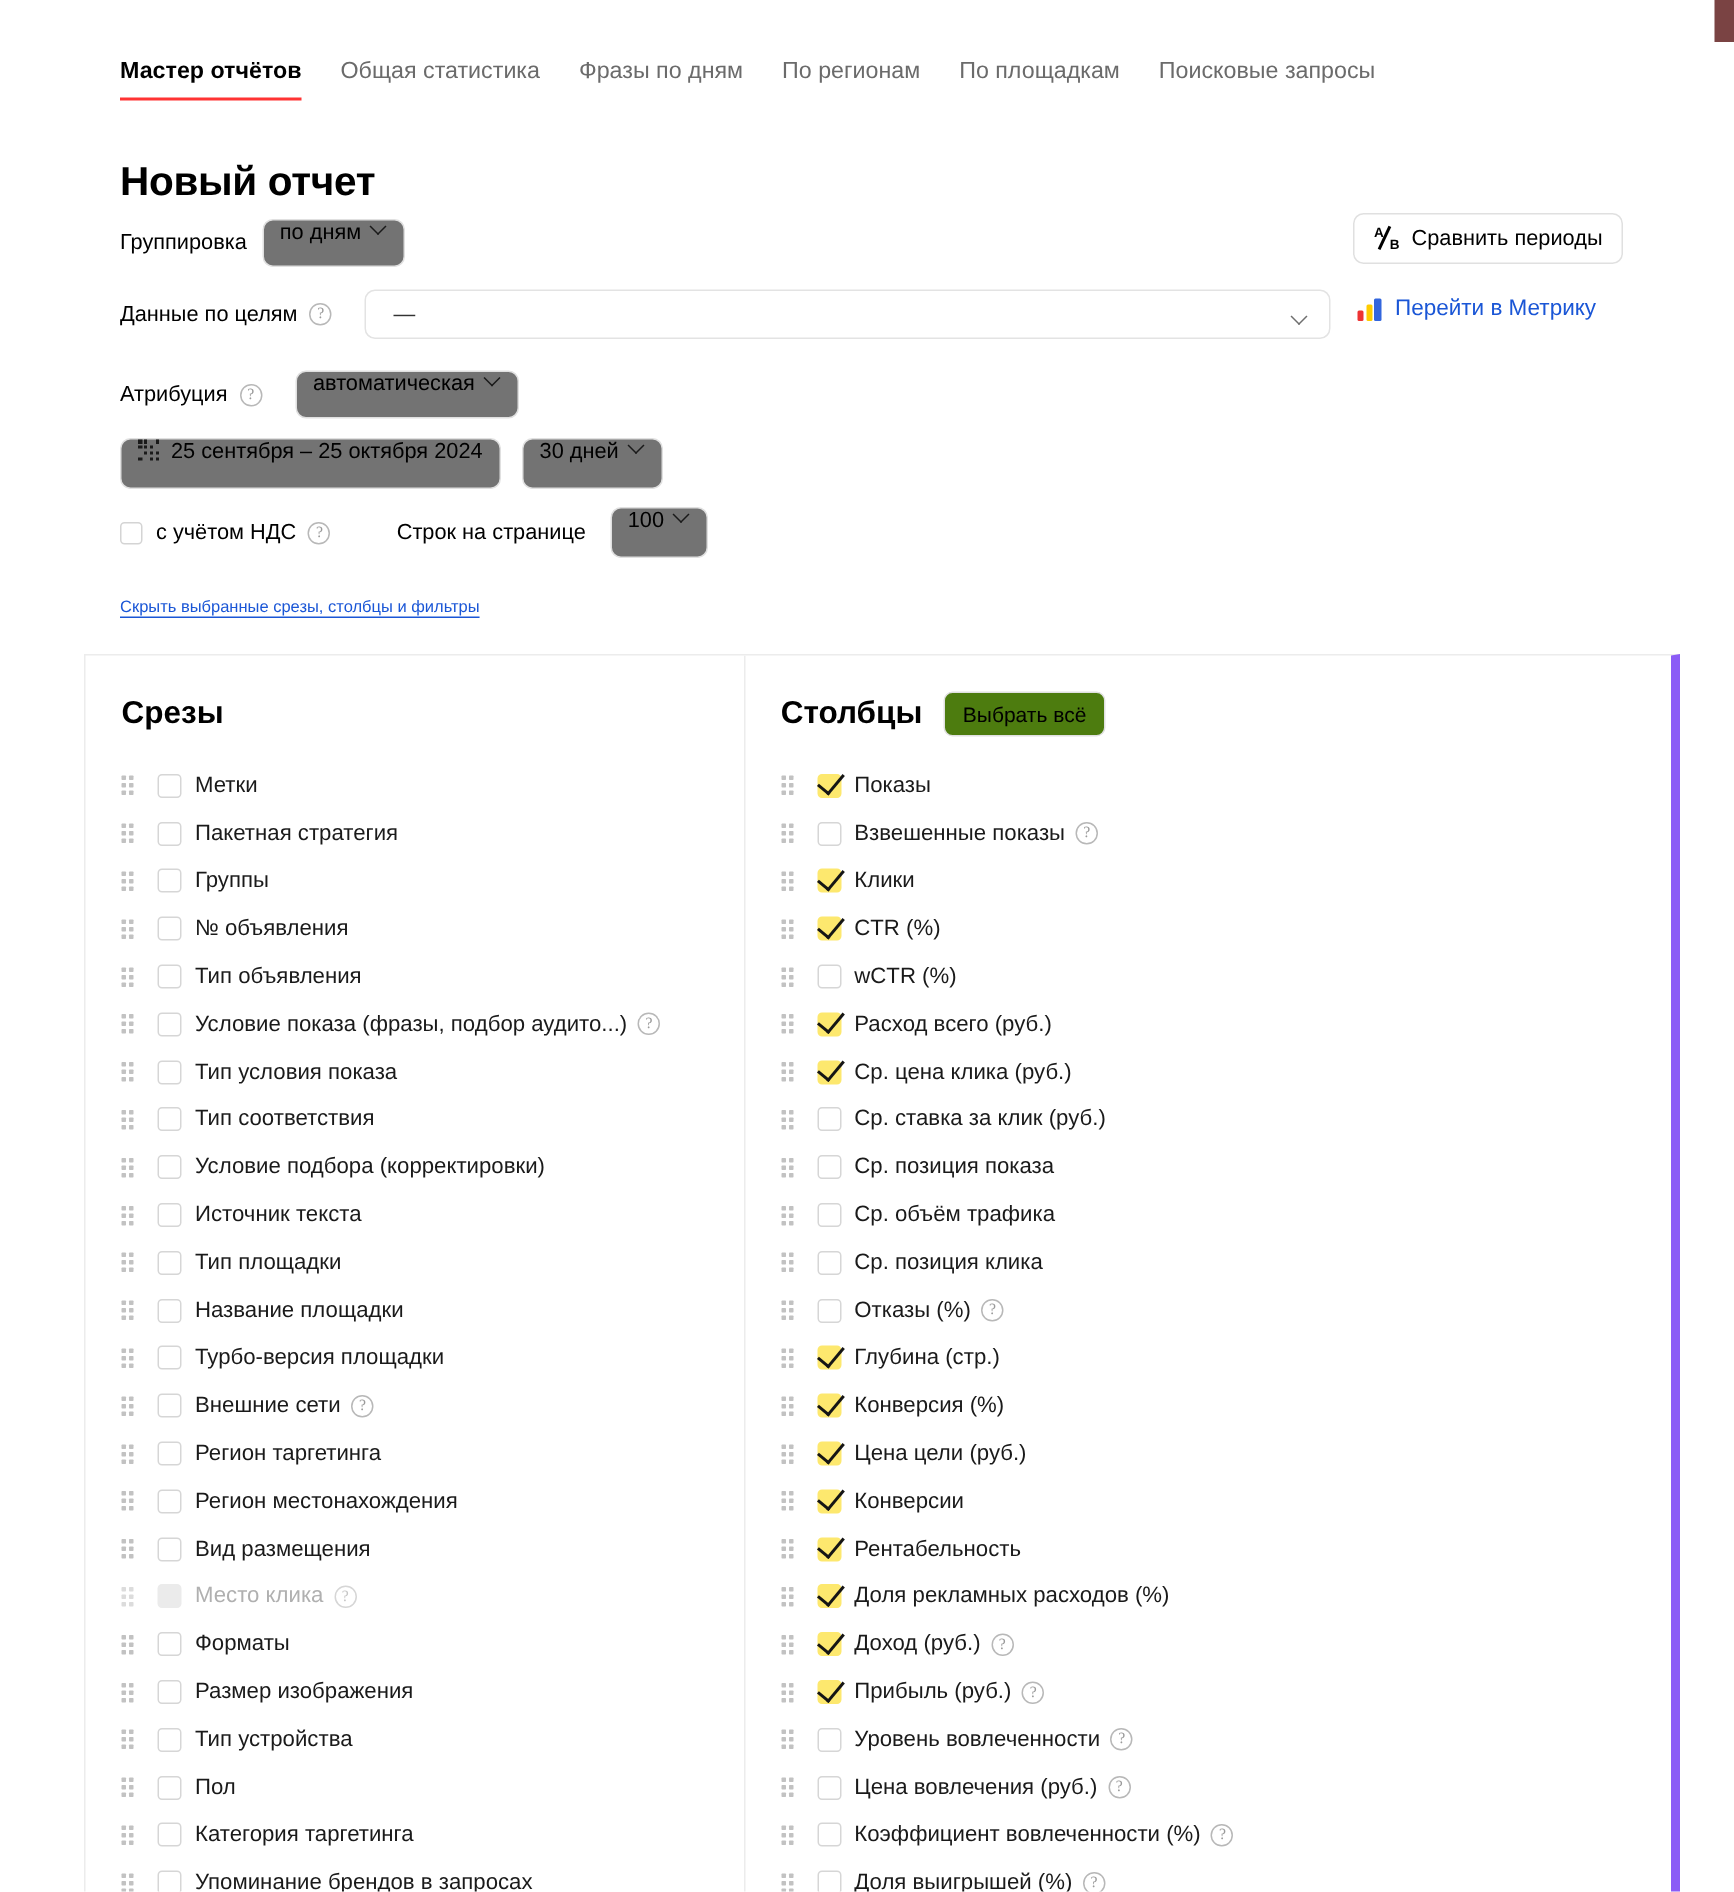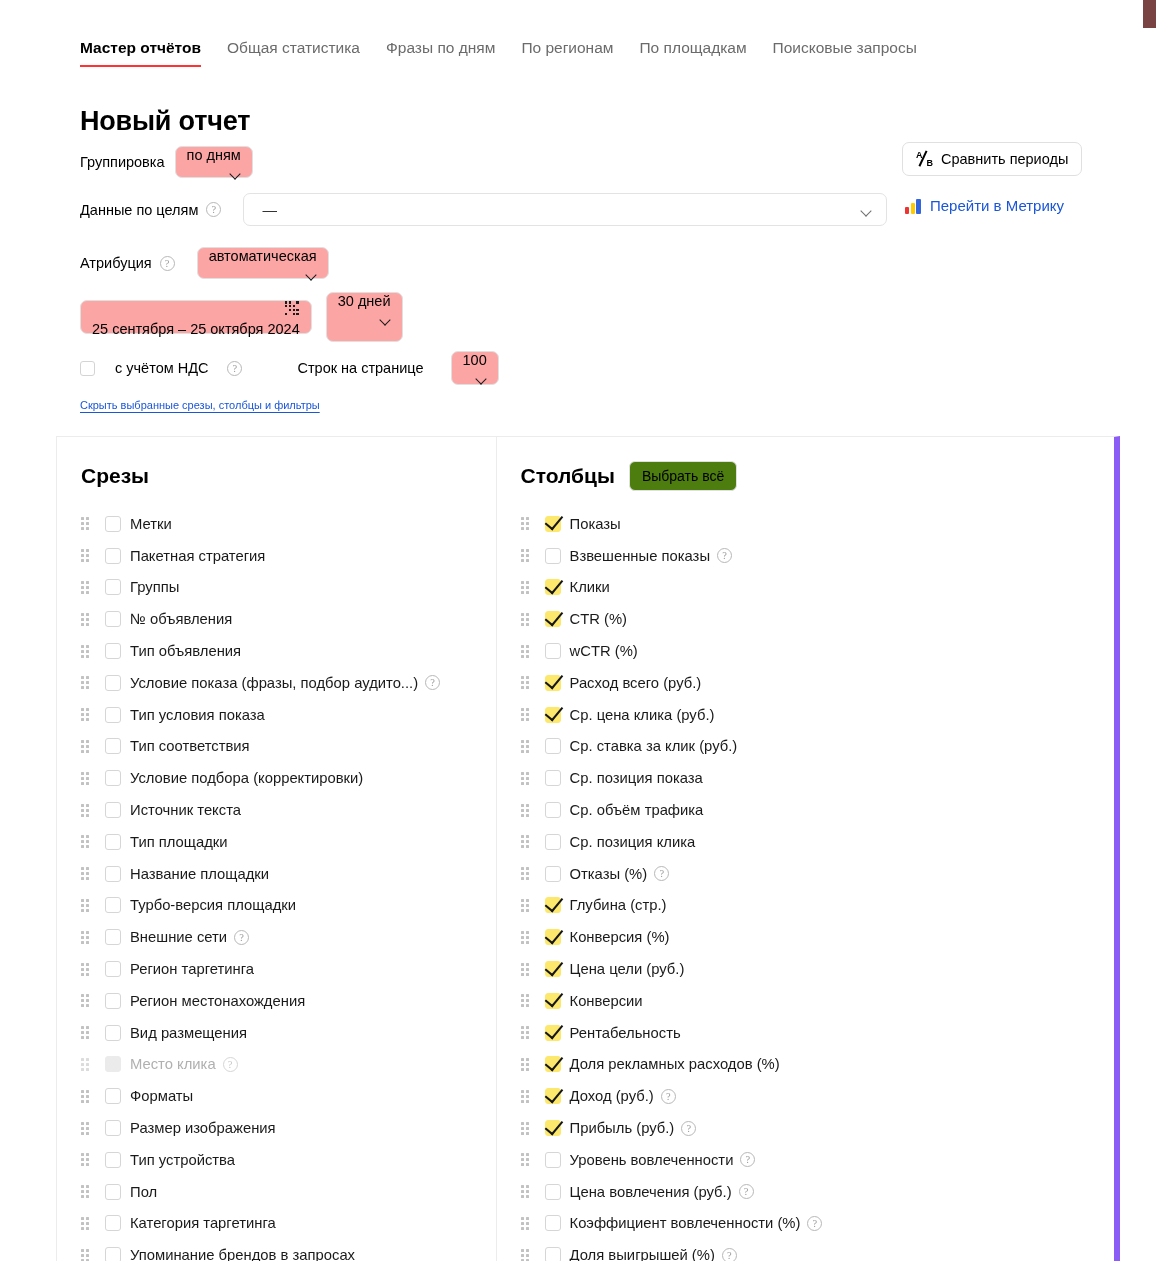--- a/index.html
+++ b/index.html
@@ -71,37 +71,36 @@
     font-size: 14.5px;
     line-height: 20px;
     color: #000;
   }
   .row { position: absolute; display: flex; align-items: center; }
 
   .row-group   { left: 80px; top: 146px; gap: 10px; }
   .row-goals   { left: 80px; top: 193px; gap: 8px; }
   .row-attr    { left: 80px; top: 247px; gap: 8px; }
   .row-dates   { left: 80px; top: 292px; gap: 14px; }
-  .row-vat     { left: 80px; top: 351px; gap: 11px; }
+  .row-vat     { left: 80px; top: 338px; gap: 0; }
 
   
   .pill {
     display: inline-flex;
-    align-items: flex-end;
+    align-items: flex-start;
     gap: 7px;
     height: 32px;
     padding: 0 11px;
     border: 1px solid #e0e0e0;
     border-radius: 7px;
-    background: #fca5a5;
+    background: #737373;
     font-size: 14.5px;
     color: #000;
     cursor: pointer;
     white-space: nowrap;
-    flex-direction: column;
   }
 
   .chev {
     display: inline-block;
     width: 10px; height: 6px;
     position: relative;
     flex: 0 0 auto;
   }
   .chev::before {
     content: "";
@@ -400,21 +399,21 @@
         <span></span>
         <span></span>
         <span></span>
       <span></span>
         <span class="off"></span>
         <span></span>
         <span></span>
     </span>
     <span>25 сентября – 25 октября 2024</span>
   </button>
-  <button class="pill" style="height:50px">
+  <button class="pill" style="height:34px">
     <span>30 дней</span>
     <span class="chev"></span>
   </button>
 </div>
 
 <div class="row row-vat">
   <span class="cb"></span>
   <span class="ctl-label" style="margin-left:9px">с учётом НДС</span>
   <span class="help" style="margin-left:8px">?</span>
   <span class="ctl-label" style="margin-left:44px">Строк на странице</span>

